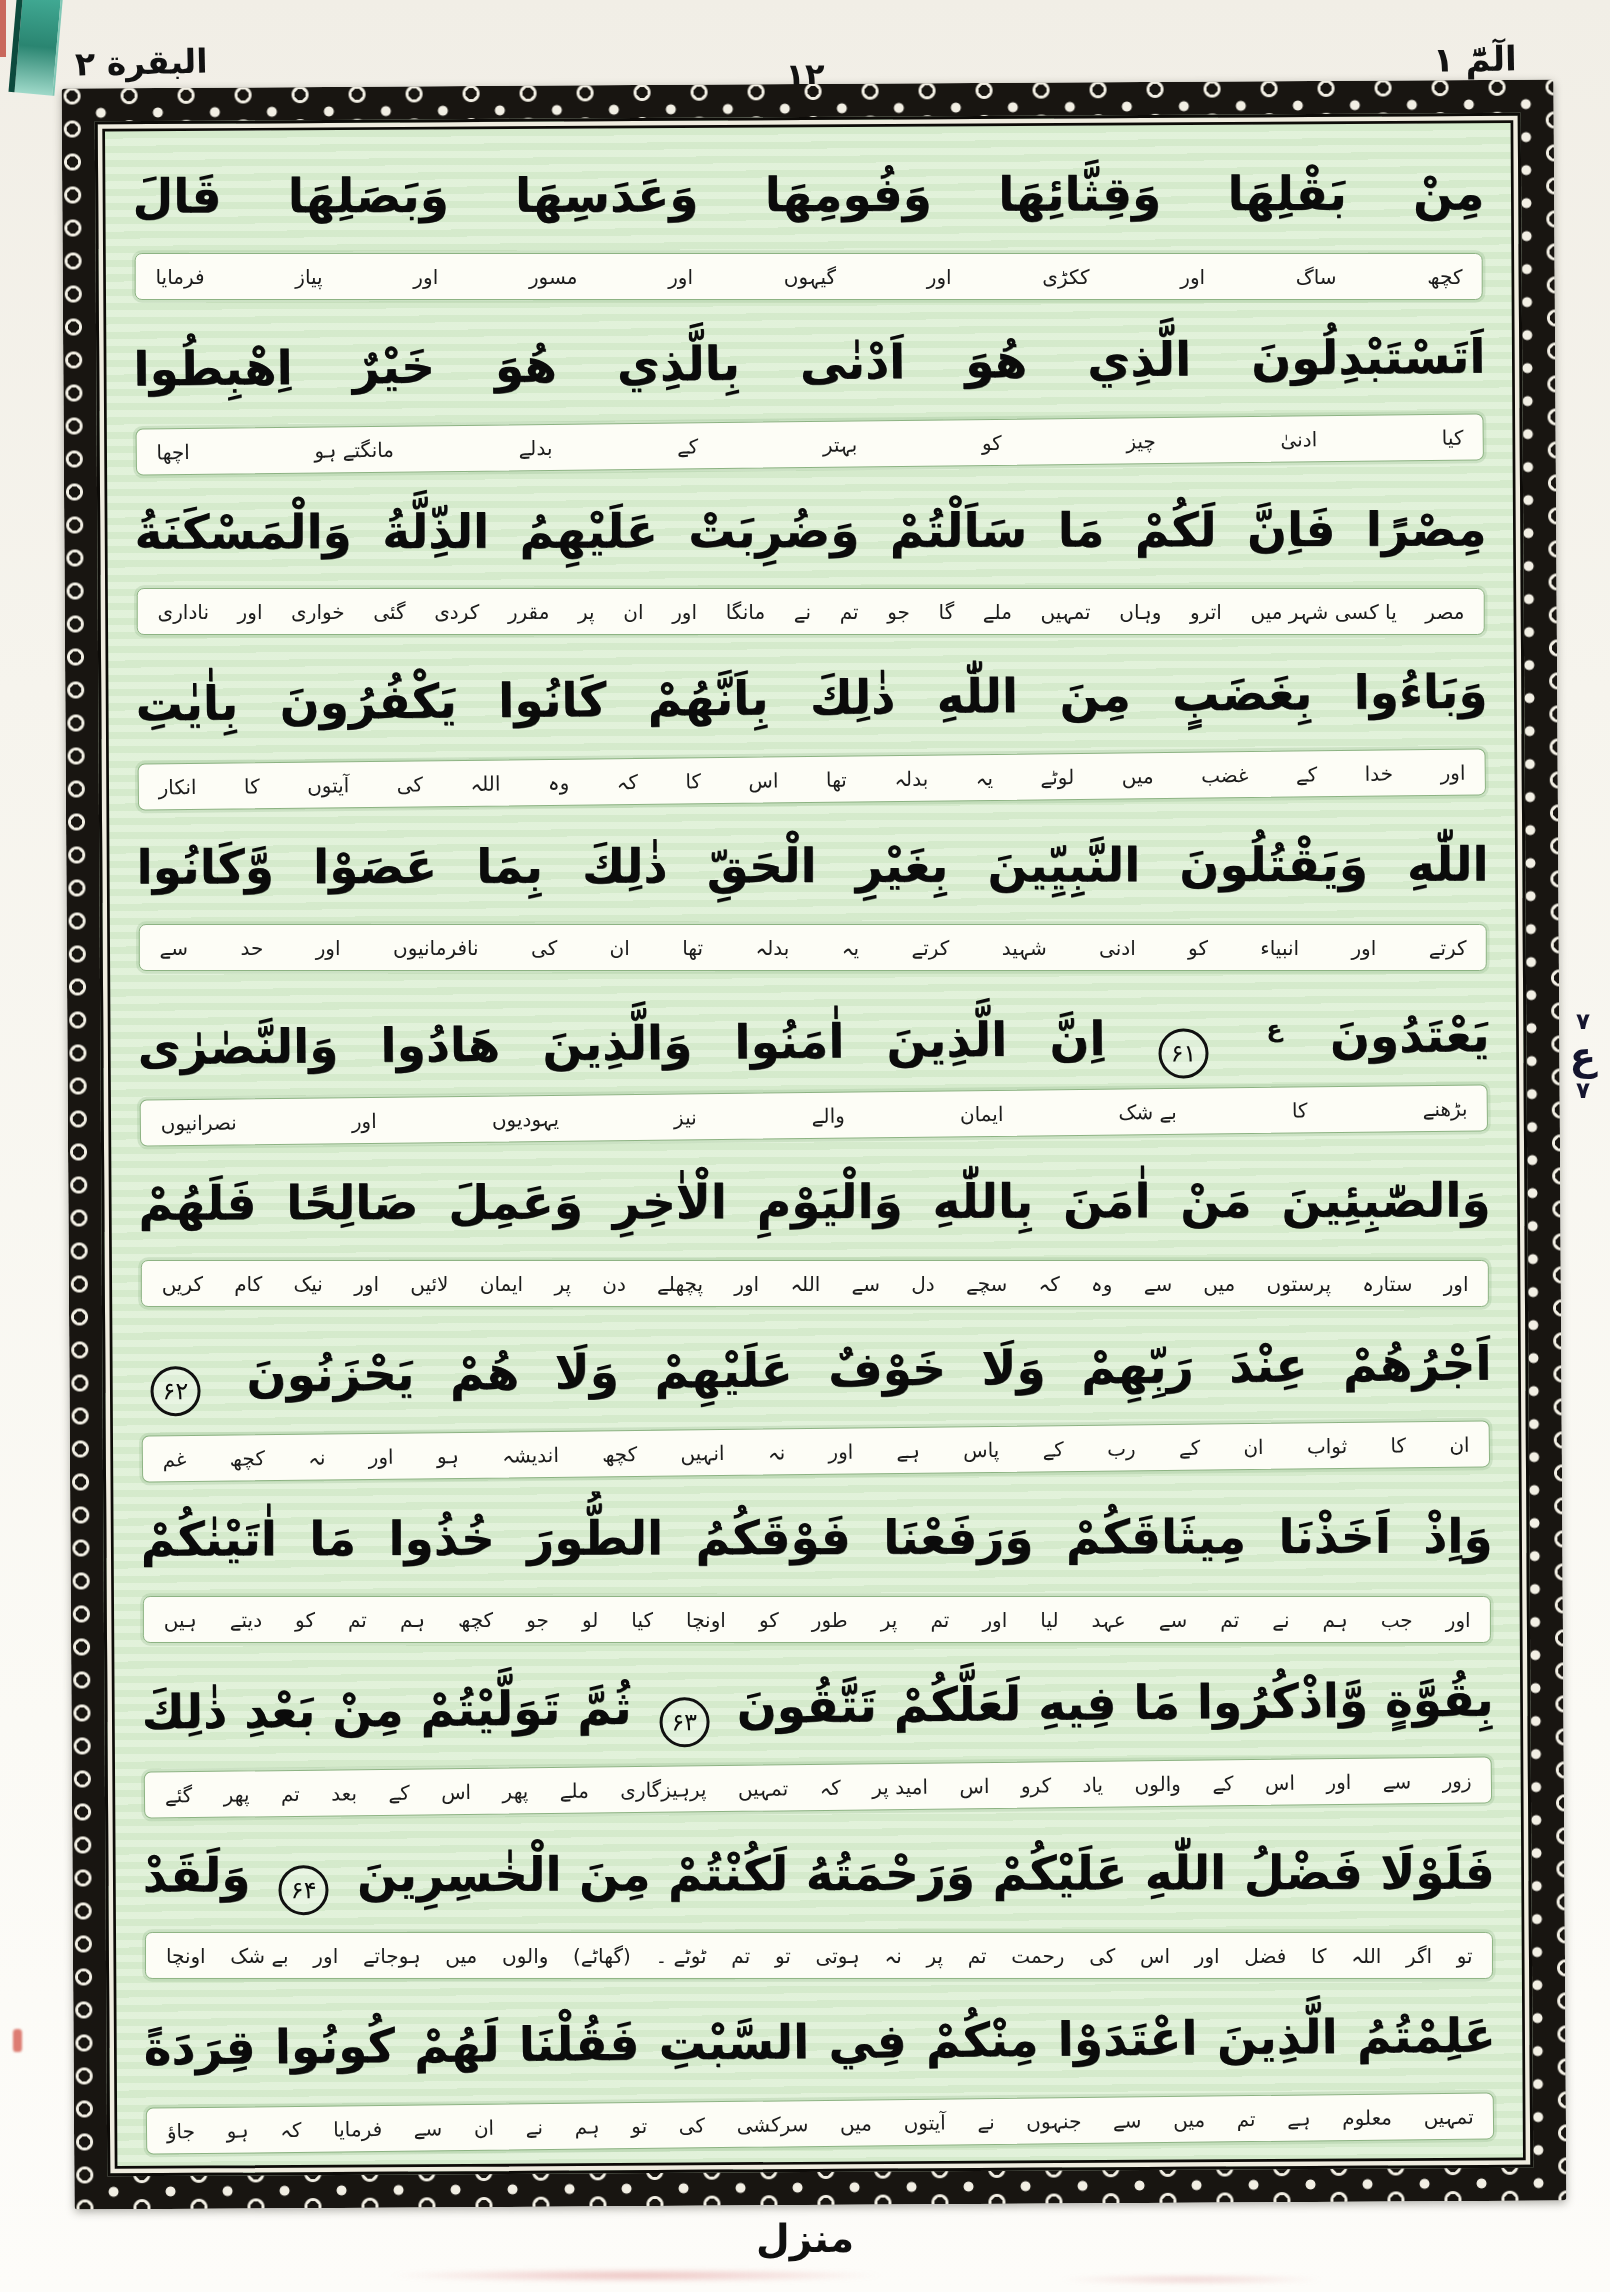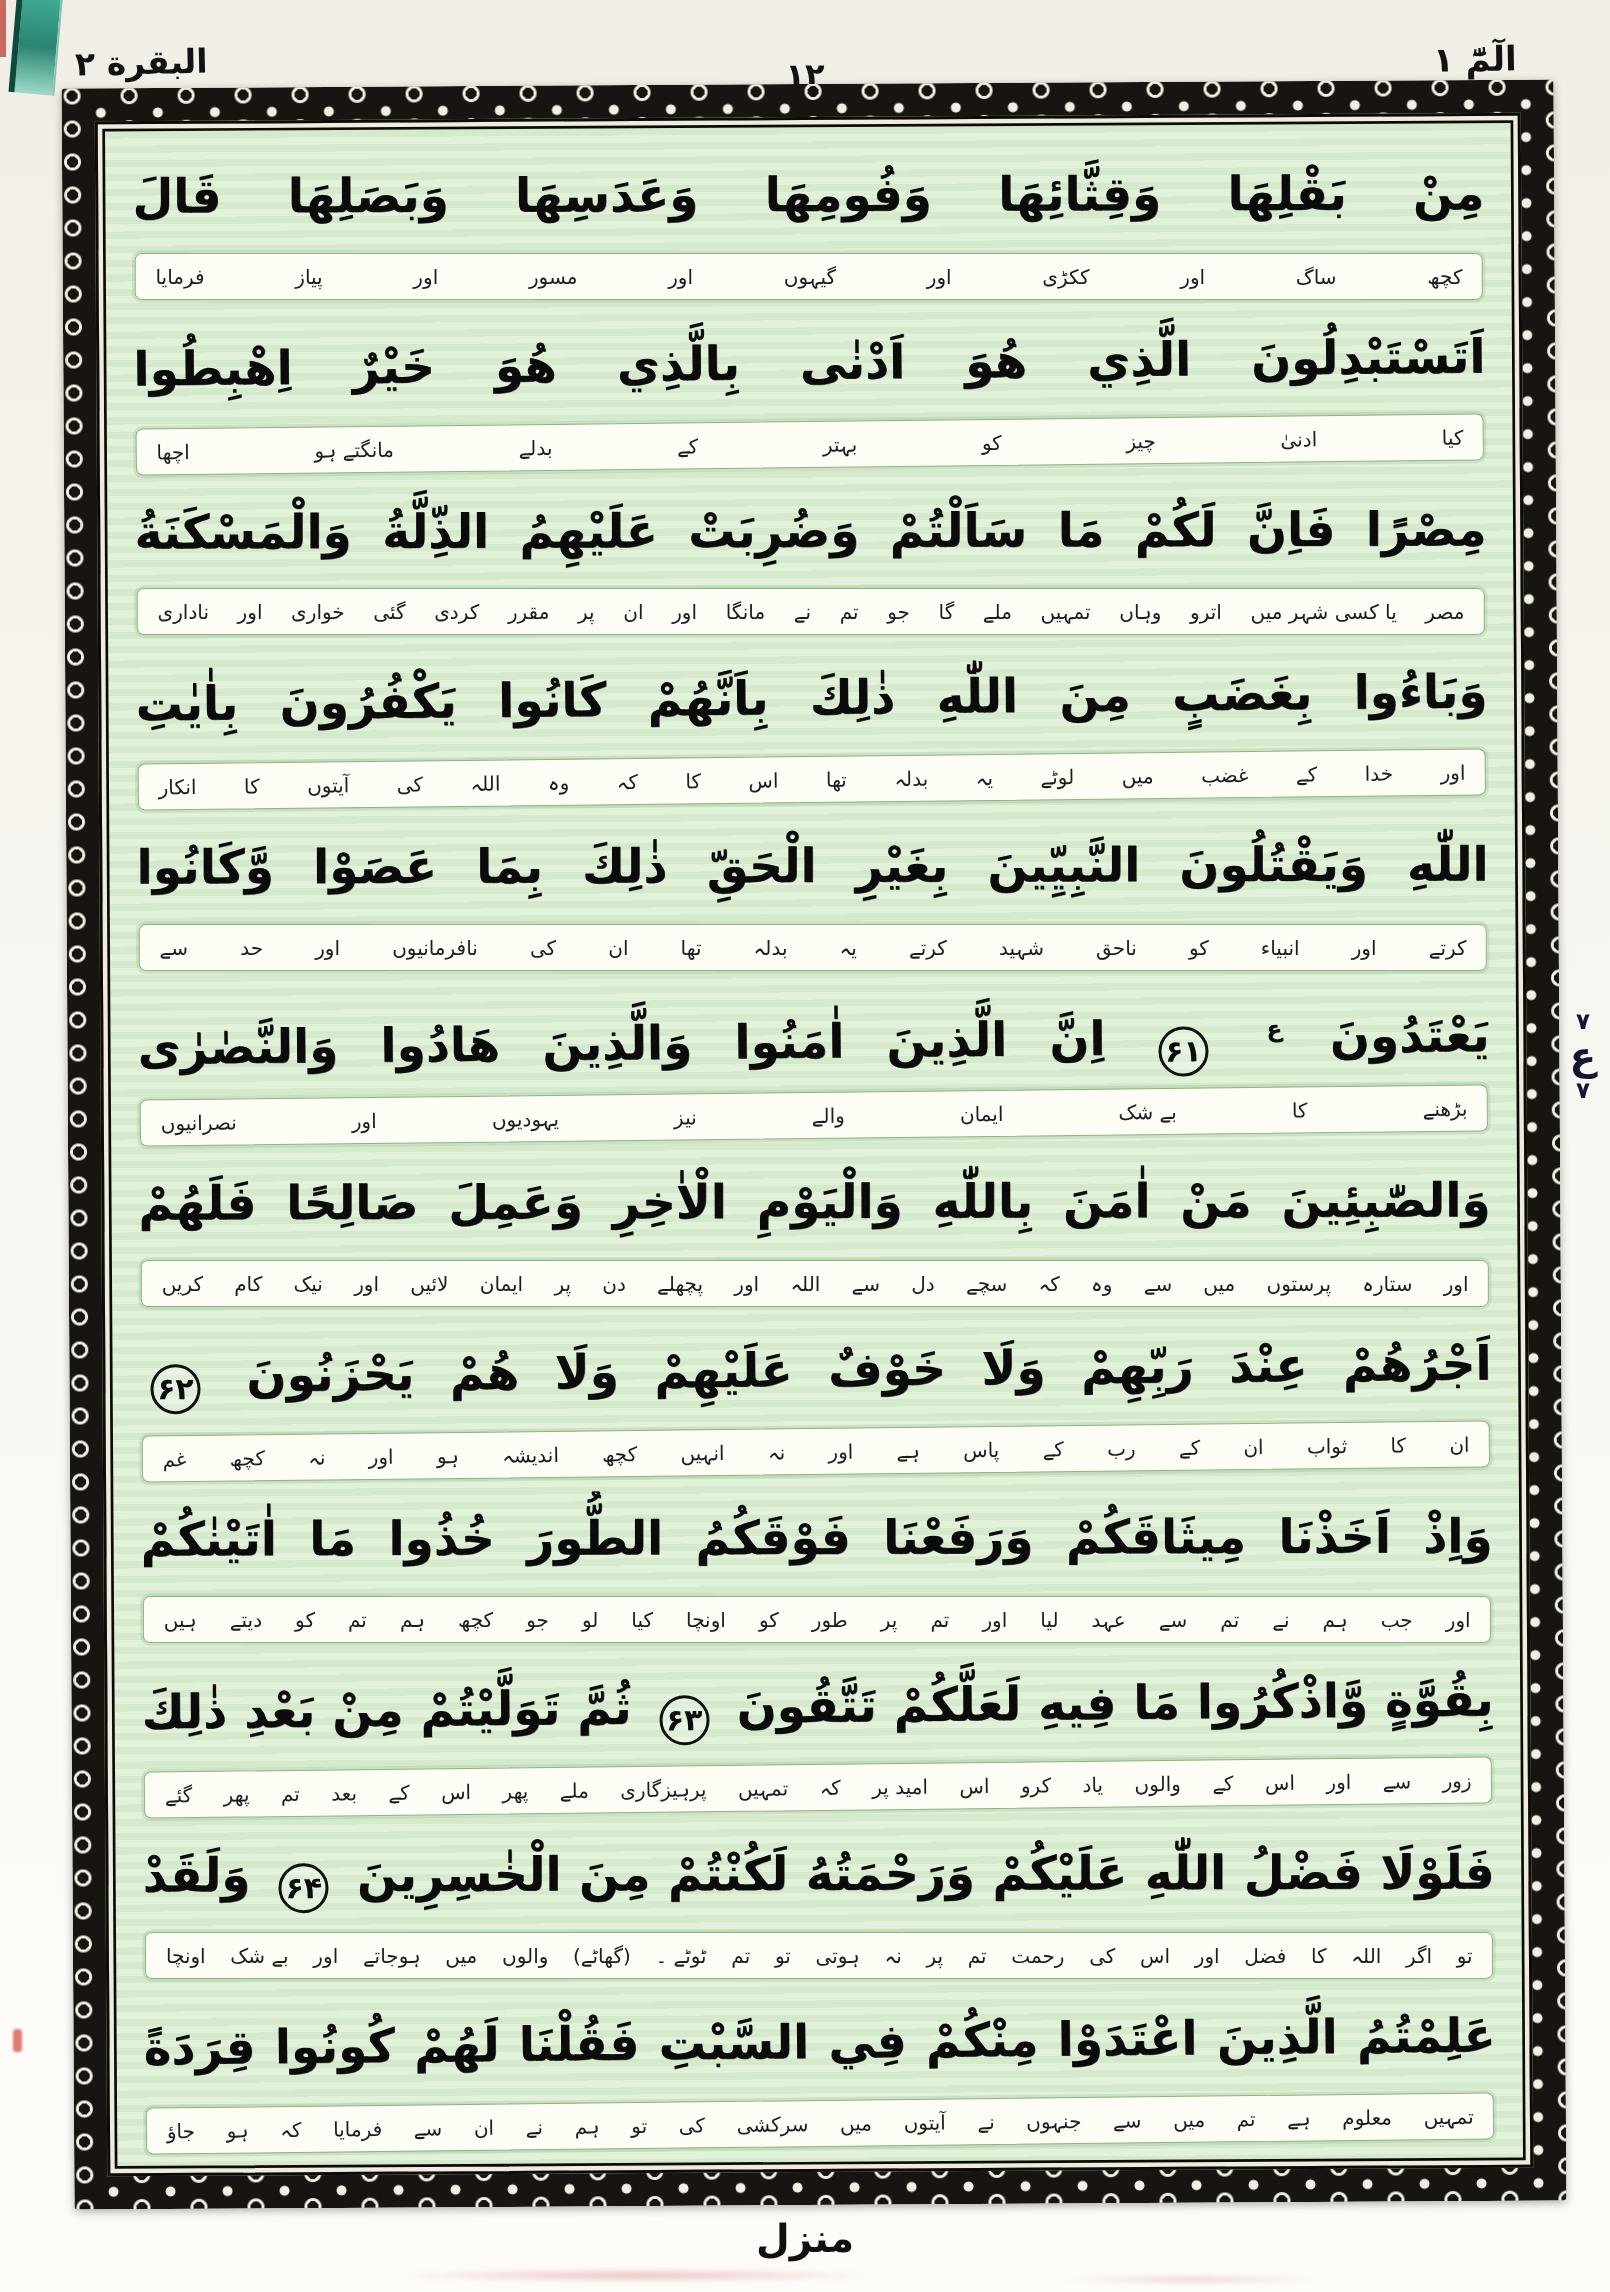--- a/index.html
+++ b/index.html
@@ -72,21 +72,21 @@
     text-align:justify;text-align-last:justify;
     padding:0 7.2px;
     text-shadow:0.4px 0.4px 0 rgba(0,0,0,.55);
   }
   .quran-row:nth-child(odd)  .arabic-line{transform:rotate(.22deg);}
   .quran-row:nth-child(even) .arabic-line{transform:rotate(-.2deg);}
   .verse-circle{
     display:inline-flex;align-items:center;justify-content:center;
     width:50px;height:50px;box-sizing:border-box;
     border:3.6px solid #101010;border-radius:50%;
-    font-size:30px;line-height:1;font-weight:bold;
+    font-size:24px;line-height:1;font-weight:normal;
     margin:0 10.7px;vertical-align:-7.2px;
     background:rgba(255,255,255,.25);
     text-shadow:none;
   }
   .ruku-sup{font-size:23px;vertical-align:super;margin:0 5.4px;}
   .urdu-strip{
     direction:rtl;
     background:#fdfdf6;
     border:1.8px solid #8db383;border-radius:7.2px;
     box-shadow:0 0 0 2.7px rgba(141,179,131,.25);
@@ -206,21 +206,21 @@
           <span class="urdu-word">انکار</span>
         </div>
       </div>
       <div class="quran-row">
         <div class="arabic-line"><span>اللّٰهِ وَيَقْتُلُونَ النَّبِيِّينَ بِغَيْرِ الْحَقِّ ذٰلِكَ بِمَا عَصَوْا وَّكَانُوا</span></div>
         <div class="urdu-strip">
           <span class="urdu-word">کرتے</span>
           <span class="urdu-word">اور</span>
           <span class="urdu-word">انبیاء</span>
           <span class="urdu-word">کو</span>
-          <span class="urdu-word">ناحق</span>
+          <span class="urdu-word">ادنی</span>
           <span class="urdu-word">شہید</span>
           <span class="urdu-word">کرتے</span>
           <span class="urdu-word">یہ</span>
           <span class="urdu-word">بدلہ</span>
           <span class="urdu-word">تھا</span>
           <span class="urdu-word">ان</span>
           <span class="urdu-word">کی</span>
           <span class="urdu-word">نافرمانیوں</span>
           <span class="urdu-word">اور</span>
           <span class="urdu-word">حد</span>

